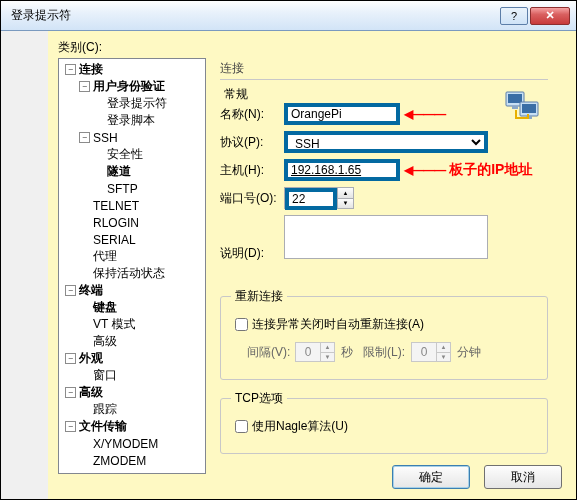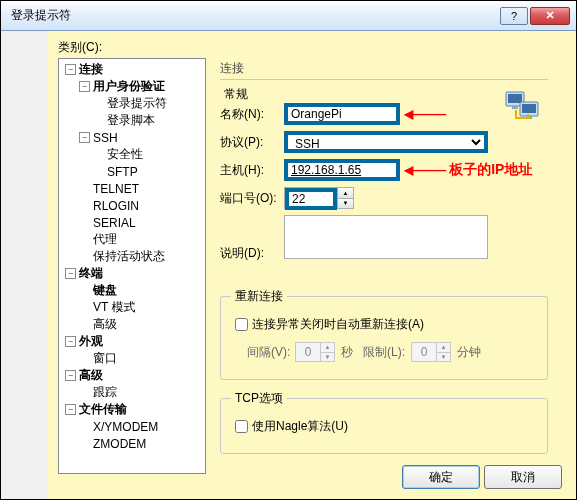--- a/index.html
+++ b/index.html
@@ -44,21 +44,21 @@
   .anno { color: #ff0000; font-weight: bold; font-size: 14px; font-family: "Microsoft YaHei", SimSun, sans-serif; }
   .iconbox { position: absolute; right: 14px; top: 30px; width: 36px; height: 36px; }
   .iconbox svg { width: 36px; height: 36px; }
   .num-small { width: 40px; height: 20px; border: 1px solid #c8c8c8; background: #f4f4f4; color: #888; display: inline-flex; }
   .num-small input { border:none; width:24px; background:transparent; font-size:12px; text-align:center; color:#888; }
   .num-small .sp { width:16px; border-left:1px solid #c8c8c8; display:flex; flex-direction:column; }
   .num-small .sp div { flex:1; font-size:6px; display:flex; align-items:center; justify-content:center; }
   .num-small .sp div:first-child { border-bottom:1px solid #c8c8c8; }
   .chk { margin-right: 4px; }
   .unit { margin: 0 10px 0 6px; color: #666; }
-  .dlg-buttons { position: absolute; right: 14px; bottom: 10px; display: flex; gap: 4px; }
+  .dlg-buttons { position: absolute; right: 14px; bottom: 10px; display: flex; gap: 14px; }
   .dlg-buttons button { width: 78px; height: 24px; border: 1px solid #707070; border-radius: 3px; background: linear-gradient(#fdfdfd,#e6e6e6); font-size: 12px; cursor: pointer; }
   .dlg-buttons button.default { border: 1px solid #3c7fb1; box-shadow: 0 0 0 1px #a6d0e7 inset; }
 </style>
 </head>
 <body>
 
 <div class="window">
   <div class="titlebar">
     <div class="title">登录提示符</div>
     <div class="btn">?</div>
@@ -99,20 +99,26 @@
               <li>
                   <div class="node ind2">
                     <span class="exp">−</span>
                     <span>SSH</span>
                   </div>
                 <ul>
                   <li>
                       <div class="node ind3">
                         <span class="noexp"></span>
                         <span>安全性</span>
+                      </div>
+                    </li>
+                  <li>
+                      <div class="node ind3">
+                        <span class="noexp"></span>
+                        <span class="bold">隧道</span>
                       </div>
                     </li>
                   <li>
                       <div class="node ind3">
                         <span class="noexp"></span>
                         <span>SFTP</span>
                       </div>
                     </li>
                 </ul>
               </li>

